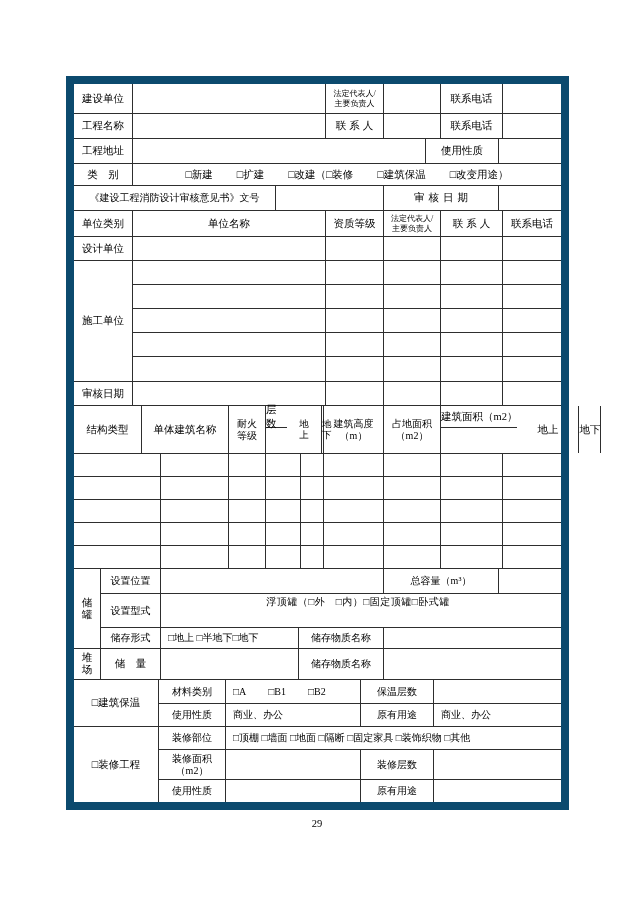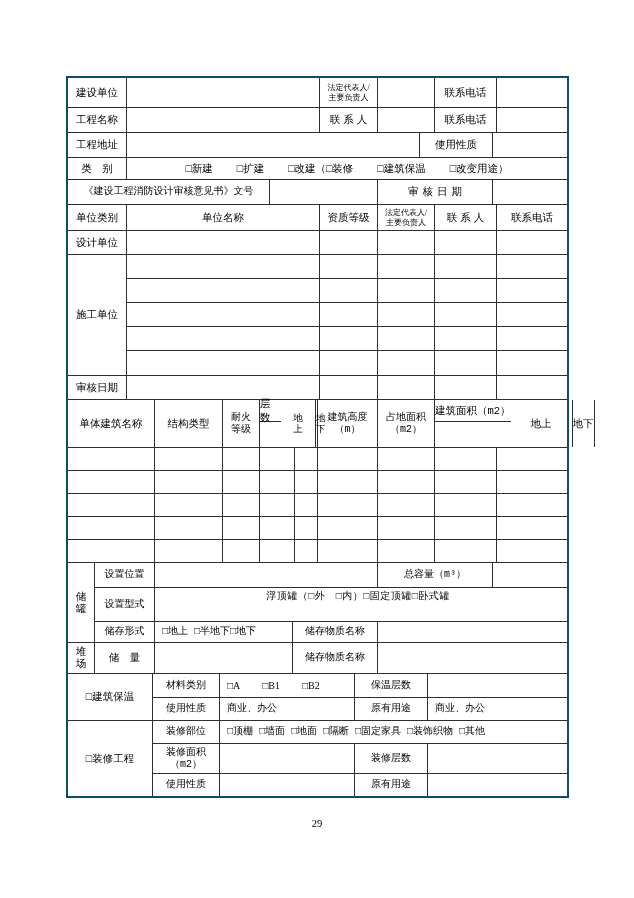--- a/index.html
+++ b/index.html
@@ -3,21 +3,21 @@
 <meta charset="utf-8">
 <style>
   :root { --bc:#2e2e2e; }
   * { box-sizing:border-box; margin:0; padding:0; }
   body {
     width:634px; height:898px; background:#ffffff; position:relative;
     font-family:"Liberation Serif","DejaVu Serif",serif; color:#000;
   }
   .ftable {
     position:absolute; left:66px; top:76px; width:503px;
-    border:2px solid #0c4a6e; background:#fff;
+    border:8px solid #0c4a6e; background:#fff;
   }
   .row { display:flex; border-bottom:1px solid var(--bc); align-items:stretch; }
   .ftable > :last-child { border-bottom:none; }
   .cell {
     flex:0 0 auto; border-right:1px solid var(--bc);
     display:flex; align-items:center; justify-content:center;
     text-align:center; overflow:hidden; font-size:10.5px; line-height:12px;
   }
   .row > .cell:last-child { border-right:none; }
   .fill { flex:1 1 auto; }
@@ -26,21 +26,21 @@
   .gbody { flex:1 1 auto; display:flex; flex-direction:column; min-width:0; }
   .gbody .row:last-child { border-bottom:none; }
   .col { display:flex; flex-direction:row; flex:0 0 auto; border-right:1px solid var(--bc); }
   .col .hcell { display:flex; align-items:center; justify-content:center; border-bottom:1px solid var(--bc); font-size:10.5px; }
   .col .subrow { display:flex; flex:1 1 auto; }
   .subrow .cell { border-right:1px solid var(--bc); }
   .subrow .cell:last-child { border-right:none; }
   .pre { white-space:pre-line; }
   .sm { font-size:8px; line-height:9.5px; }
   .s9 { font-size:9.5px; line-height:10.5px; }
-  .f10 { font-size:10px;font-family:Liberation Mono, monospace; }
+  .f10 { font-size:10px; }
   .ls2 { letter-spacing:3px; text-indent:3px; }
   .ls4 { letter-spacing:4px; text-indent:4px; }
   .left { justify-content:flex-start; padding-left:7px; text-align:left; }
   .optcenter { justify-content:center; gap:24px; font-size:10.5px; }
   .opt3 { justify-content:flex-start; gap:22px; padding-left:7px; font-size:10px; }
   .tcell { flex-direction:row; justify-content:center; align-items:stretch; padding:0; }
   .tline { display:flex; justify-content:space-between; padding:0 13px 0 7px; font-size:10px; line-height:15px; letter-spacing:0.5px; white-space:nowrap; }
   
   .w23{width:23px}.w27{width:27px}.w35{width:35px}.w37{width:37px}.w57{width:57px}
   .w58{width:58px}.w59{width:59px}.w60{width:60px}.w62{width:62px}.w67{width:67px}
@@ -168,22 +168,22 @@
   <div class="row h24">
     <div class="cell w59">审核日期</div>
     <div class="cell w193"></div>
     <div class="cell w58"></div>
     <div class="cell w57"></div>
     <div class="cell w62"></div>
     <div class="cell fill"></div>
   </div>
 
   <div class="row h48">
+    <div class="cell w68">结构类型</div>
     <div class="cell w87">单体建筑名称</div>
-    <div class="cell w68">结构类型</div>
     <div class="cell w37 pre f10">耐火
 等级</div>
     <div class="col w58">
       <div class="hcell hc22">层　数</div>
       <div class="subrow">
         <div class="cell w35 pre s9">地
 上</div>
         <div class="cell fill pre s9">地
 下</div>
       </div>

